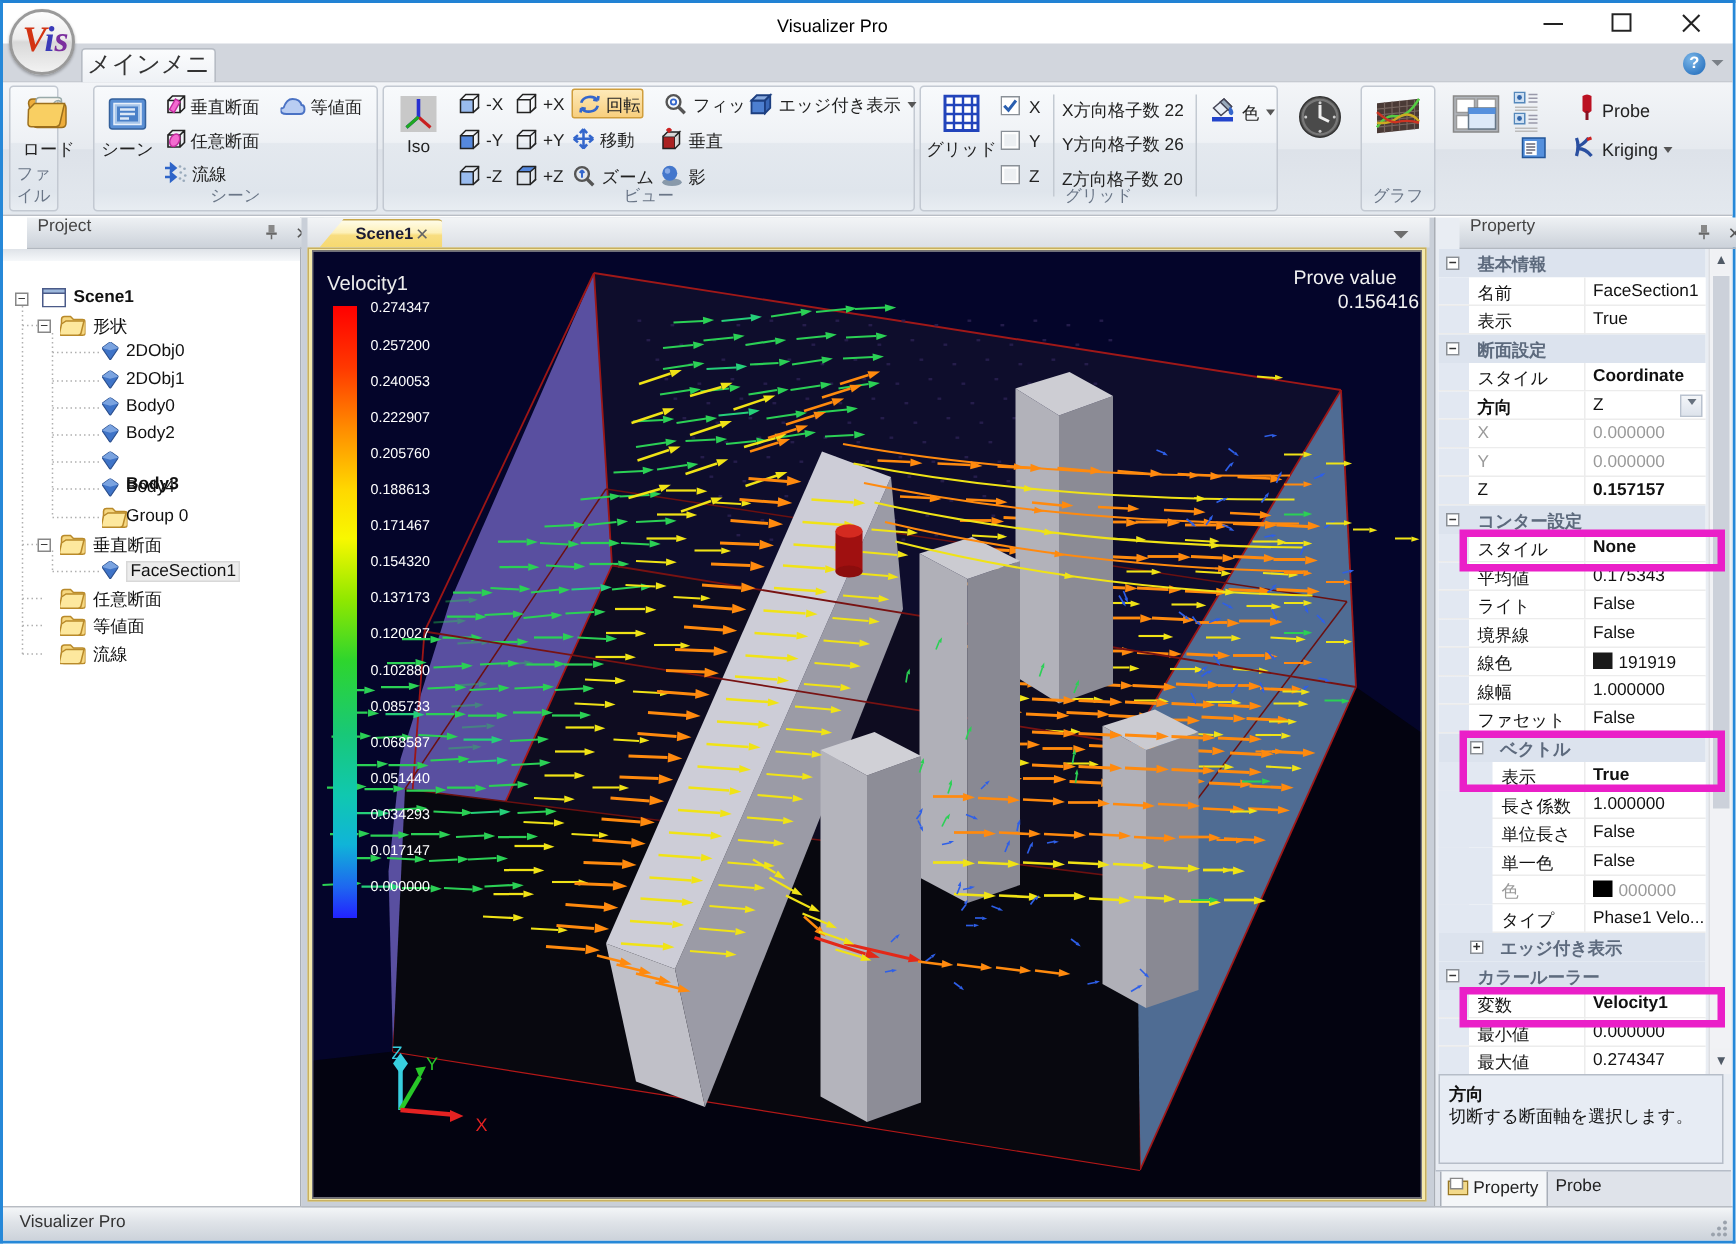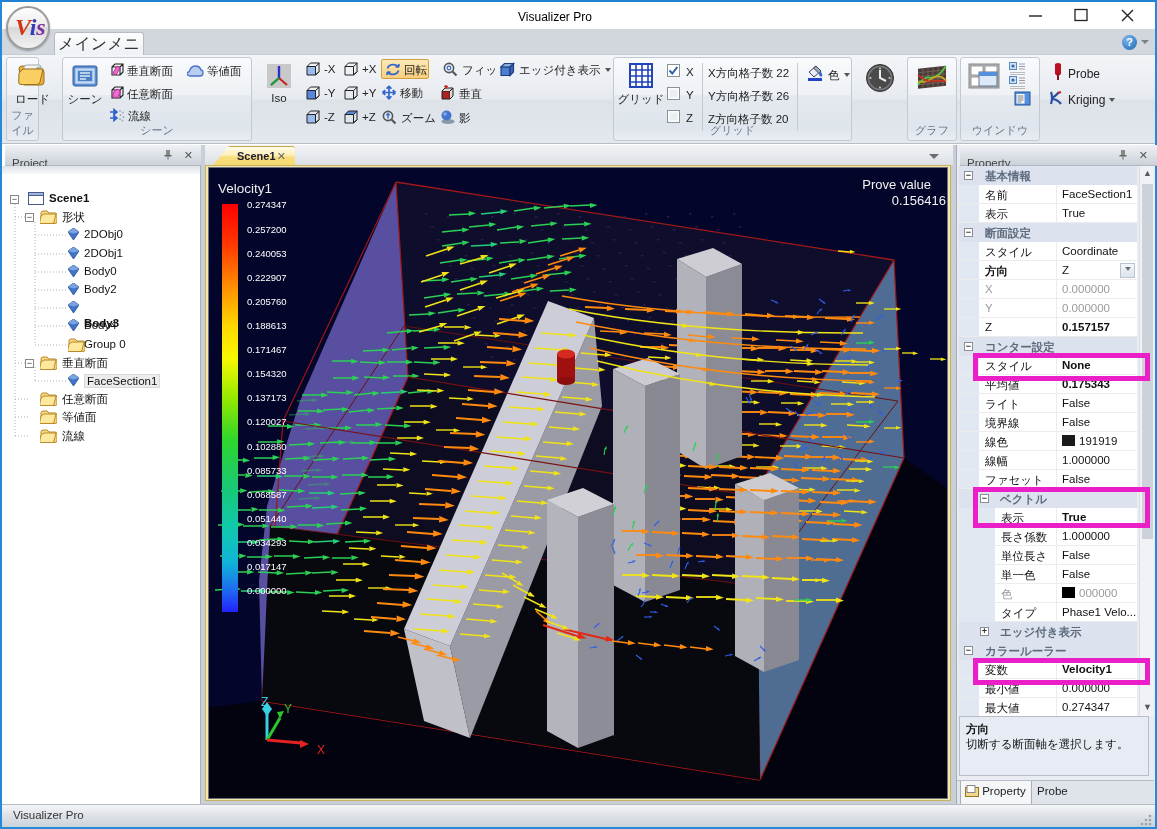--- a/index.html
+++ b/index.html
@@ -21,21 +21,21 @@
 #helpdrop{position:absolute;right:6px;top:11px;width:0;height:0;border-left:4px solid transparent;border-right:4px solid transparent;border-top:4px solid #7a8087}
 
 #ribbon{position:absolute;left:0;top:53px;width:1153px;height:89px;background:linear-gradient(180deg,#f3f5f8 0%,#e6eaef 50%,#dde2e9 51%,#e3e8ee 100%);border-bottom:1px solid #b9bec6}
 .grp{position:absolute;top:2px;height:84px;background:linear-gradient(180deg,#f8fafc 0%,#eef1f5 45%,#e4e9ef 46%,#dfe5ec 85%,#e8edf2 100%);border:1px solid #c3c9d2;border-radius:3px}
 .grp .lbl{position:absolute;left:0;bottom:2px;width:100%;text-align:center;font-size:11px;color:#6a7687}
 .sbtn{position:absolute;font-size:11.5px;color:#222;white-space:nowrap}
 .sbtn svg,.sbtn .ic{vertical-align:-3px;margin-right:3px}
 .drop{display:inline-block;width:0;height:0;border-left:3.5px solid transparent;border-right:3.5px solid transparent;border-top:4px solid #555;margin-left:4px;vertical-align:2px}
 
 #leftpanel{position:absolute;left:0;top:143px;width:199px;height:659px;background:#fff;border-right:1px solid #a9aeb5}
-.phead{position:absolute;left:3px;top:0;width:100%;height:21px;background:linear-gradient(180deg,#eef1f4,#ccd2da);border-bottom:1px solid #b2b8c0;font-size:11.5px;color:#444;padding:12px 0 0 7px}
+.phead{position:absolute;left:16px;top:0;width:100%;height:21px;background:linear-gradient(180deg,#eef1f4,#ccd2da);border-bottom:1px solid #b2b8c0;font-size:11.5px;color:#444;padding:0 0 0 7px}
 .pin{position:absolute;top:4px;font-size:11px;color:#555}
 #lpgrad{position:absolute;left:0;top:21px;width:100%;height:8px;background:linear-gradient(180deg,#dfe3e8,#f6f8fa)}
 #tree{position:absolute;left:0;top:29px;width:100%;height:624px;background:#fff;font-size:11.5px;color:#111}
 .ti{position:absolute;white-space:nowrap}
 #statusbar{position:absolute;left:0;top:802px;width:1153px;height:23px;background:linear-gradient(180deg,#f4f6f8 0%,#dfe3e8 45%,#ccd2da 100%);border-top:1px solid #b7bcc3;font-size:11.5px;color:#333}
 #statusbar span{position:absolute;left:11px;top:4px}
 
 #cwrap{position:absolute;left:199px;top:143px;width:756px;height:661px;background:#c9cfd8}
 #ctabs{position:absolute;left:4px;top:0;width:748px;height:20px;background:linear-gradient(180deg,#f2f4f6,#dce0e6)}
 #scenetab{position:absolute;left:8px;top:1px;width:82px;height:19px;background:linear-gradient(180deg,#fffce8 0%,#fdf0b8 45%,#f8dd80 55%,#f6d970 100%);border-top:1px solid #c8a84c;clip-path:polygon(16px 0,100% 0,100% 100%,0 100%);border-radius:3px 3px 0 0}
@@ -72,28 +72,28 @@
     <div id="helpbtn">?</div>
       <div id="helpdrop"></div>
   </div>
   <div id="ribbon">
       <div class="grp" style="left:4px;width:33px">
         <span class="lbl">ファイル</span>
       </div>
 <div class="grp" style="left:60px;width:190px">
         <span class="lbl">シーン</span>
       </div>
+<div class="grp" style="left:253px;width:355px">
+        <span class="lbl">ビュー</span>
+      </div>
 <div class="grp" style="left:611px;width:239px">
         <span class="lbl">グリッド</span>
       </div>
 <div class="grp" style="left:905px;width:50px">
         <span class="lbl">グラフ</span>
-      </div>
-<div class="grp" style="left:958px;width:80px">
-        <span class="lbl">ウインドウ</span>
       </div>
 <div class="abs" style="left:15px;top:8px"><svg width="28" height="24" viewBox="0 0 28 24">
           <path d="M2 6 q0-3 3-3 h7 l3 3 h9 q3 0 3 3 v10 q0 3-3 3 h-16 q-3 0-3-3 Z" fill="#eead3b" stroke="#9c6f1c"></path>
           <path d="M7 8 h11 q1-4 4-4 l2 1 v-1 q0-2-2.5-2 l-12 0 q-2.5 0-2.5 2.5 Z" fill="#f7f4ee" stroke="#9aa"></path>
           <path d="M2 10 l4-4 h20 l-3 13 q-0.5 2.5-3 2.5 h-16 q-2.5 0-2.3-2.5 Z" fill="#f9cf62" stroke="#9c6f1c"></path>
         </svg></div>
 <div class="abs" style="left:4px;top:37px">
         <div style="width:53px;text-align:center;font-size:11.5px;color:#222">ロード</div>
       </div>
 <div class="abs" style="left:70px;top:9px"><svg width="26" height="24" viewBox="0 0 26 24">
@@ -2752,21 +2752,21 @@
           <span class="n" style="left:26px;color:#111">表示</span>
           <span class="v" style="font-weight:normal;color:#111">True</span>
         </div>
 <div class="grow" style="top:57px">
           <span class="pm">−</span>
           <span class="n">断面設定</span>
         </div>
 <div class="prow" style="top:76px">
           <span class="cdiv"></span>
           <span class="n" style="left:26px;color:#111">スタイル</span>
-          <span class="v" style="font-weight:normal;color:#111">Coordinate</span>
+          <span class="v" style="font-weight:bold;color:#111">Coordinate</span>
         </div>
 <div class="prow" style="top:95px">
           <span class="cdiv"></span>
           <span class="n" style="left:26px;color:#111;font-weight:bold">方向</span>
           <span class="v" style="font-weight:normal;color:#111">Z</span>
           <span style="position:absolute;right:2px;top:2px;width:15px;height:15px;background:linear-gradient(180deg,#f4f6f9,#dde3ec);border:1px solid #b9c2cf;text-align:center"><span style="display:inline-block;width:0;height:0;border-left:3.5px solid transparent;border-right:3.5px solid transparent;border-top:4px solid #67717e;vertical-align:3px"></span></span>
         </div>
 <div class="prow" style="top:114px">
           <span class="cdiv"></span>
           <span class="n" style="left:26px;color:#9a9a9a">X</span>
@@ -2787,21 +2787,21 @@
           <span class="n">コンター設定</span>
         </div>
 <div class="prow" style="top:190px">
           <span class="cdiv"></span>
           <span class="n" style="left:26px;color:#111">スタイル</span>
           <span class="v" style="font-weight:bold;color:#111">None</span>
         </div>
 <div class="prow" style="top:209px">
           <span class="cdiv"></span>
           <span class="n" style="left:26px;color:#111">平均値</span>
-          <span class="v" style="font-weight:bold;color:#111">0.175343</span>
+          <span class="v" style="font-weight:normal;color:#111">0.175343</span>
         </div>
 <div class="prow" style="top:228px">
           <span class="cdiv"></span>
           <span class="n" style="left:26px;color:#111">ライト</span>
           <span class="v" style="font-weight:normal;color:#111">False</span>
         </div>
 <div class="prow" style="top:247px">
           <span class="cdiv"></span>
           <span class="n" style="left:26px;color:#111">境界線</span>
           <span class="v" style="font-weight:normal;color:#111">False</span>

